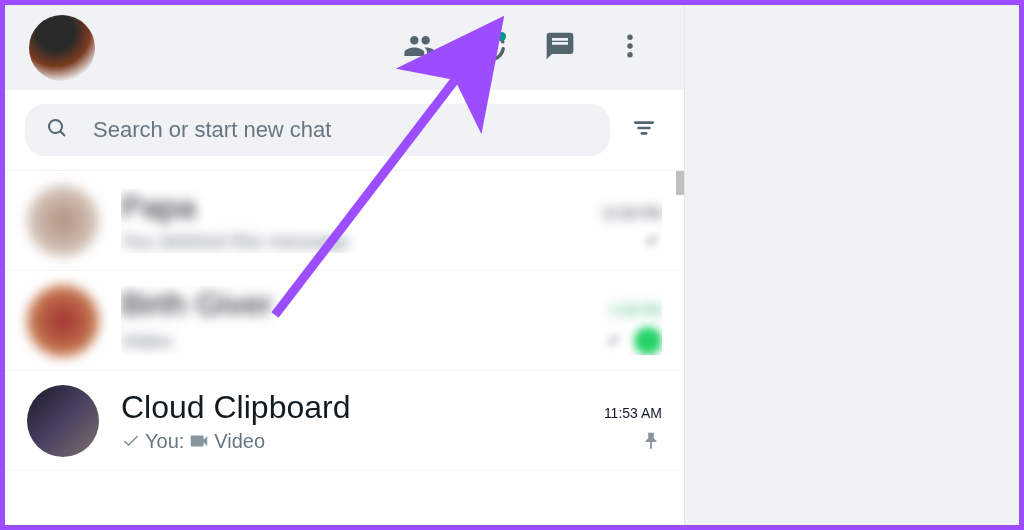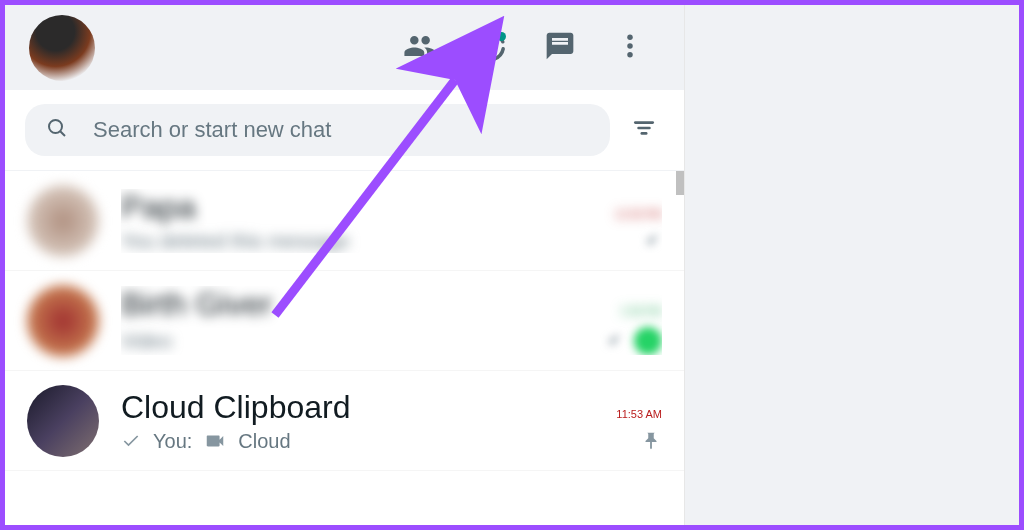--- a/index.html
+++ b/index.html
@@ -138,36 +138,36 @@
     justify-content: space-between;
     align-items: baseline;
     gap: 10px;
   }
   .chat-title {
     font-size: 32px;
     color: #111b21;
     font-weight: 400;
   }
   .chat-time {
-    font-size: 11px;
-    color: #b91c1c;
+    font-size: 14px;
+    color: #0f172a;
     white-space: nowrap;
   }
   .chat-sub-row {
     display: flex;
     justify-content: space-between;
     align-items: center;
     gap: 10px;
     color: #667781;
   }
   .chat-sub {
     font-size: 20px;
     display: flex;
     align-items: center;
-    gap: 12px;
+    gap: 4px;
     color: #667781;
   }
   .pin-icon {
     width: 22px;
     height: 22px;
     color: #8696a0;
   }
   .unread-dot {
     width: 28px;
     height: 28px;
@@ -304,21 +304,21 @@
           </div>
           <div class="chat-sub-row">
             <span class="chat-sub">
               <svg width="20" height="20" viewBox="0 0 24 24" fill="none" stroke="#8696a0" stroke-width="2">
                   <polyline points="4 12 9 17 20 6"></polyline>
                 </svg>
               <span>You:</span>
               <svg width="22" height="22" viewBox="0 0 24 24" fill="#8696a0">
                   <path d="M17 10.5V7c0-.55-.45-1-1-1H4c-.55 0-1 .45-1 1v10c0 .55.45 1 1 1h12c.55 0 1-.45 1-1v-3.5l4 4v-11l-4 4z"></path>
                 </svg>
-              <span>Cloud</span>
+              <span>Video</span>
             </span>
             <span class="pin-icon">
               <svg width="22" height="22" viewBox="0 0 24 24" fill="#8696a0">
                   <path d="M16 3l-1 1v5l3 3v1h-5v7l-1 1-1-1v-7H6v-1l3-3V4L8 3h8z"></path>
                 </svg>
             </span>
           </div>
         </div>
       </div>
 

